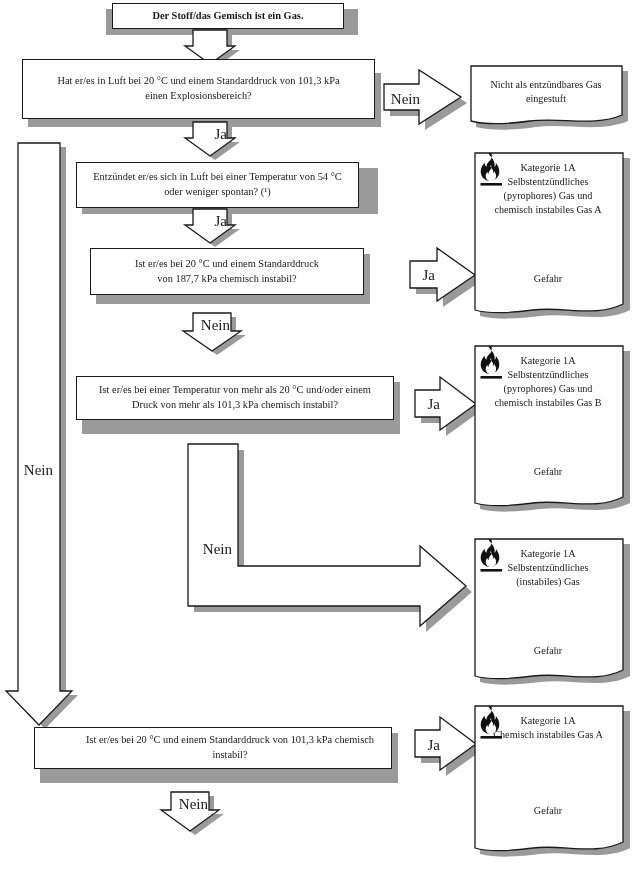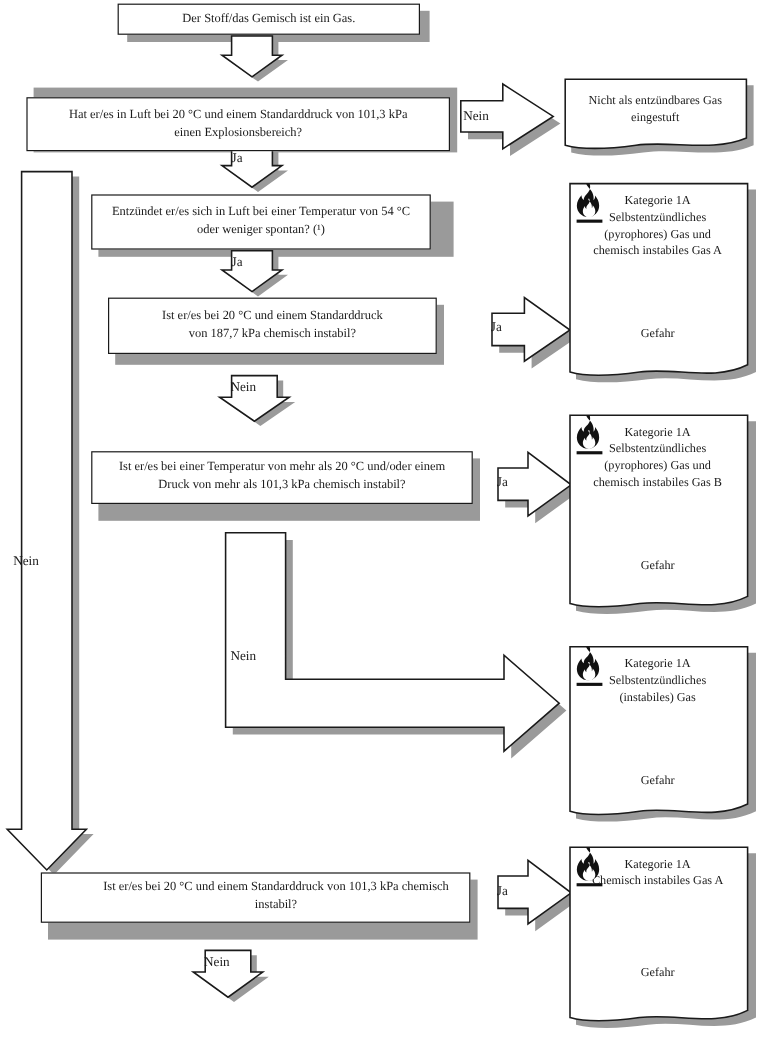--- a/index.html
+++ b/index.html
@@ -64,50 +64,50 @@
   .flame-wrap {
     display: block;
     margin: 5px auto 4px auto;
     width: 34px;
     height: 36px;
   }
 
   
   .lbl {
     position: absolute;
-    font-size: 11px;
+    font-size: 15px;
     z-index: 6;
     white-space: nowrap;
-    text-align: left;
+    text-align: right;
   }
 
   
   .arrow { position: absolute; z-index: 2; overflow: visible; }
   .arrow-body { fill: #ffffff; stroke: #1a1a1a; stroke-width: 1.3; }
   .arrow-shadow { fill: #9a9a9a; stroke: none; }
 
   .flame-path { fill: #111111; }
 </style>
 </head>
 <body>
 
 <div id="canvas">
 
   <div class="box-shadow" style="left:106px; top:9px; width:252px; height:26px;"></div>
-  <div class="box" style="left:98px; top:3px; width:252px; height:26px;">
+  <div class="box" style="left:112px; top:3px; width:232px; height:26px;font-weight:bold;">
     <span class="txt">Der Stoff/das Gemisch ist ein Gas.</span>
   </div>
 
   <svg class="arrow" style="left:182px; top:30px;" width="56" height="38" viewBox="0 0 56 38">
     <path class="arrow-shadow" d="M16 4 L50 4 L50 20 L58 20 L33 38 L8 20 L16 20 Z"></path>
     <path class="arrow-body" d="M11 0 L45 0 L45 16 L53 16 L28 34 L3 16 L11 16 Z"></path>
   </svg>
 
   <div class="box-shadow" style="left:28px; top:73px; width:353px; height:54px;"></div>
-  <div class="box" style="left:22px; top:81px; width:353px; height:45px;">
+  <div class="box" style="left:22px; top:59px; width:353px; height:60px;">
     <span class="txt">
       <span>Hat er/es in Luft bei 20 °C und einem Standarddruck von 101,3 kPa</span><br>
       <span>einen Explosionsbereich?</span>
     </span>
   </div>
 
   <svg class="arrow" style="left:381px; top:64px;" width="92" height="68" viewBox="0 0 92 68">
     <path class="arrow-shadow" d="M9 26 L44 26 L44 12 L86 39 L44 66 L44 52 L9 52 Z"></path>
     <path class="arrow-body" d="M3 20 L38 20 L38 6 L80 33 L38 60 L38 46 L3 46 Z"></path>
   </svg>

